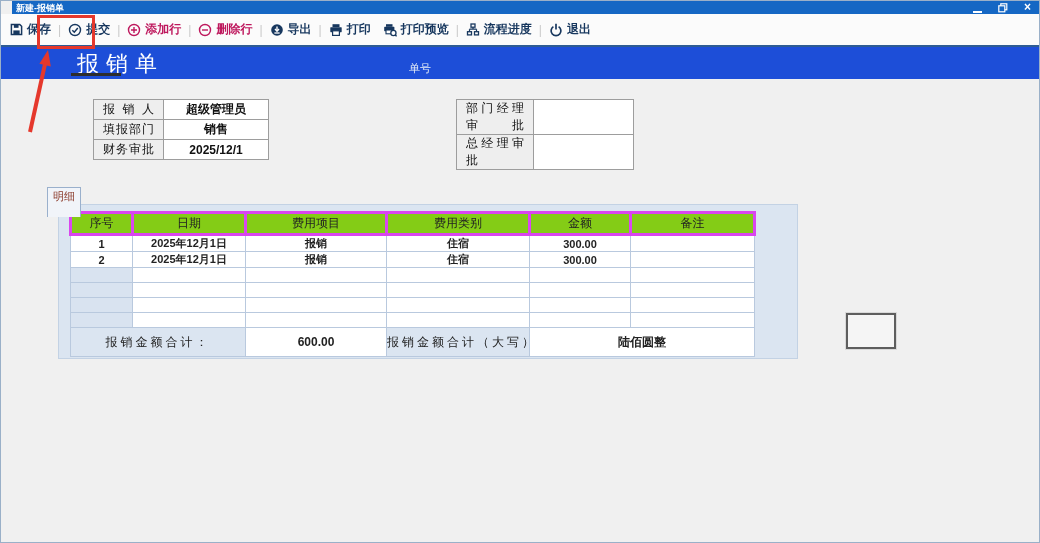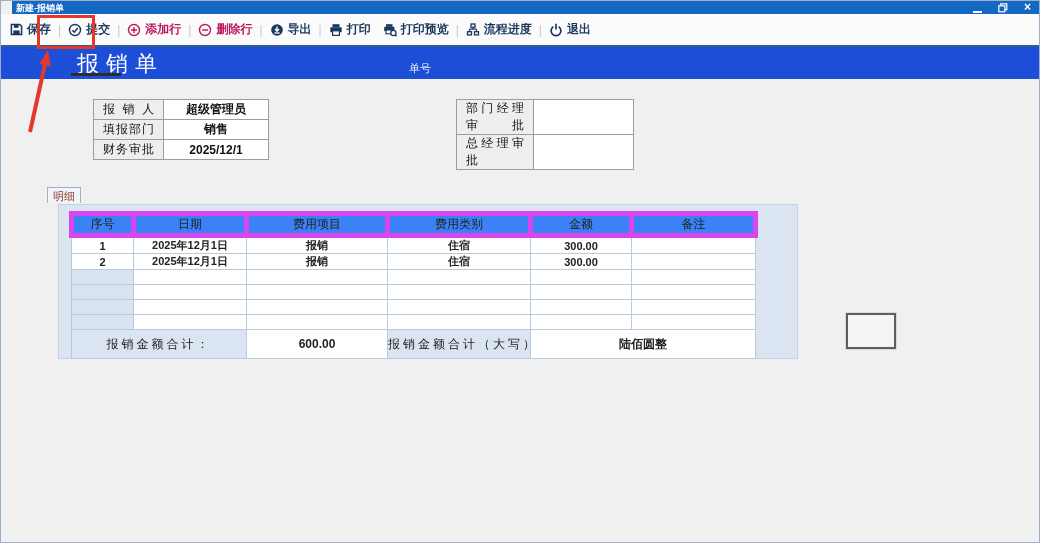--- a/index.html
+++ b/index.html
@@ -37,25 +37,25 @@
   .info-table td { border:1px solid #9d9d9d; height:20px; font-size:12px; color:#111; }
   .info-table td.lbl { background:#eeeeee; text-align:justify; text-align-last:justify; padding:0 9px; }
   .info-left  td.lbl { width:70px; }
   .info-left  td.val { width:105px; }
   .info-right td.lbl { width:77px; }
   .info-right td.val { width:100px; }
   .info-table td.val { background:#fff; text-align:center; font-weight:bold; }
   
   .detail-panel { position:absolute; left:57px; top:203px; width:740px; height:155px;
     background:#dbe5f1; border:1px solid #c3d2e4; z-index:1; }
-  .detail-tab { position:absolute; left:46px; top:186px; width:34px; height:16px; z-index:3;
+  .detail-tab { position:absolute; left:46px; top:186px; width:34px; height:30px; z-index:3;
     background:#f1f4f9; border:1px solid #9ab0cc; border-bottom:none;
     font-size:11px; color:#8b3a2a; text-align:center; line-height:17px; cursor:default; }
   .detail-table { position:absolute; left:68px; top:210px; z-index:2; border-collapse:collapse; table-layout:fixed; width:684px; }
-  .detail-table th { height:22px; background:#3b82f6; border:5px solid #d946ef; font-size:12px; font-weight:normal; color:#222; }
+  .detail-table th { height:22px; background:#84cc16; border:3px solid #d946ef; font-size:12px; font-weight:normal; color:#222; }
   .detail-table td { height:15px; background:#fff; border:1px solid #b9c9de; font-size:11px; font-weight:bold; color:#222; text-align:center; overflow:hidden; white-space:nowrap; }
   .detail-table td.idx-empty { background:#d9e3f0; }
   .detail-table tfoot td { height:29px; font-weight:bold; font-size:12px; }
   .detail-table tfoot td.tlabel { background:#dbe5f1; font-weight:normal; letter-spacing:3px; }
   
   .sign-box { position:absolute; left:845px; top:312px; width:50px; height:36px;
     border:2px solid #5e5e5e; background:#f5f5f5; box-shadow:0 0 0 1px #d9d9d9; z-index:1; }
   
   .red-rect { position:absolute; left:36px; top:14px; width:58px; height:34px;
     border:3px solid #e5382c; z-index:10; pointer-events:none; }

